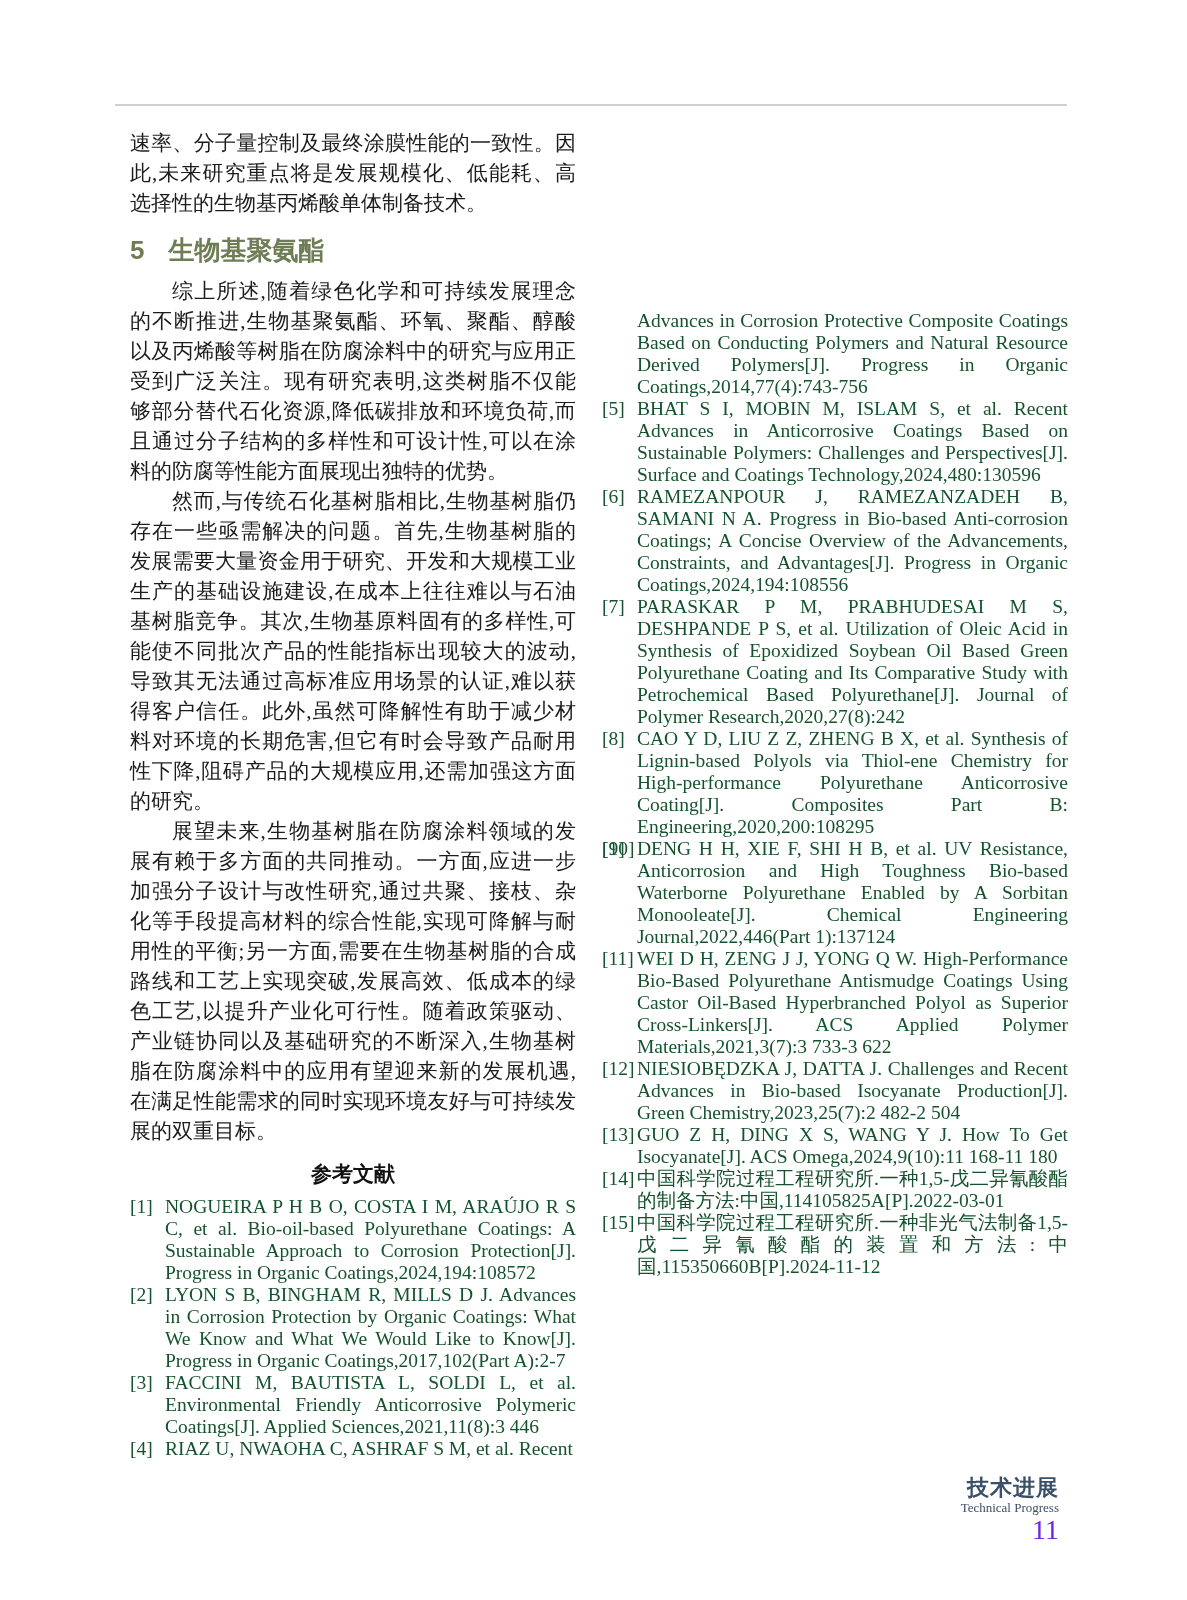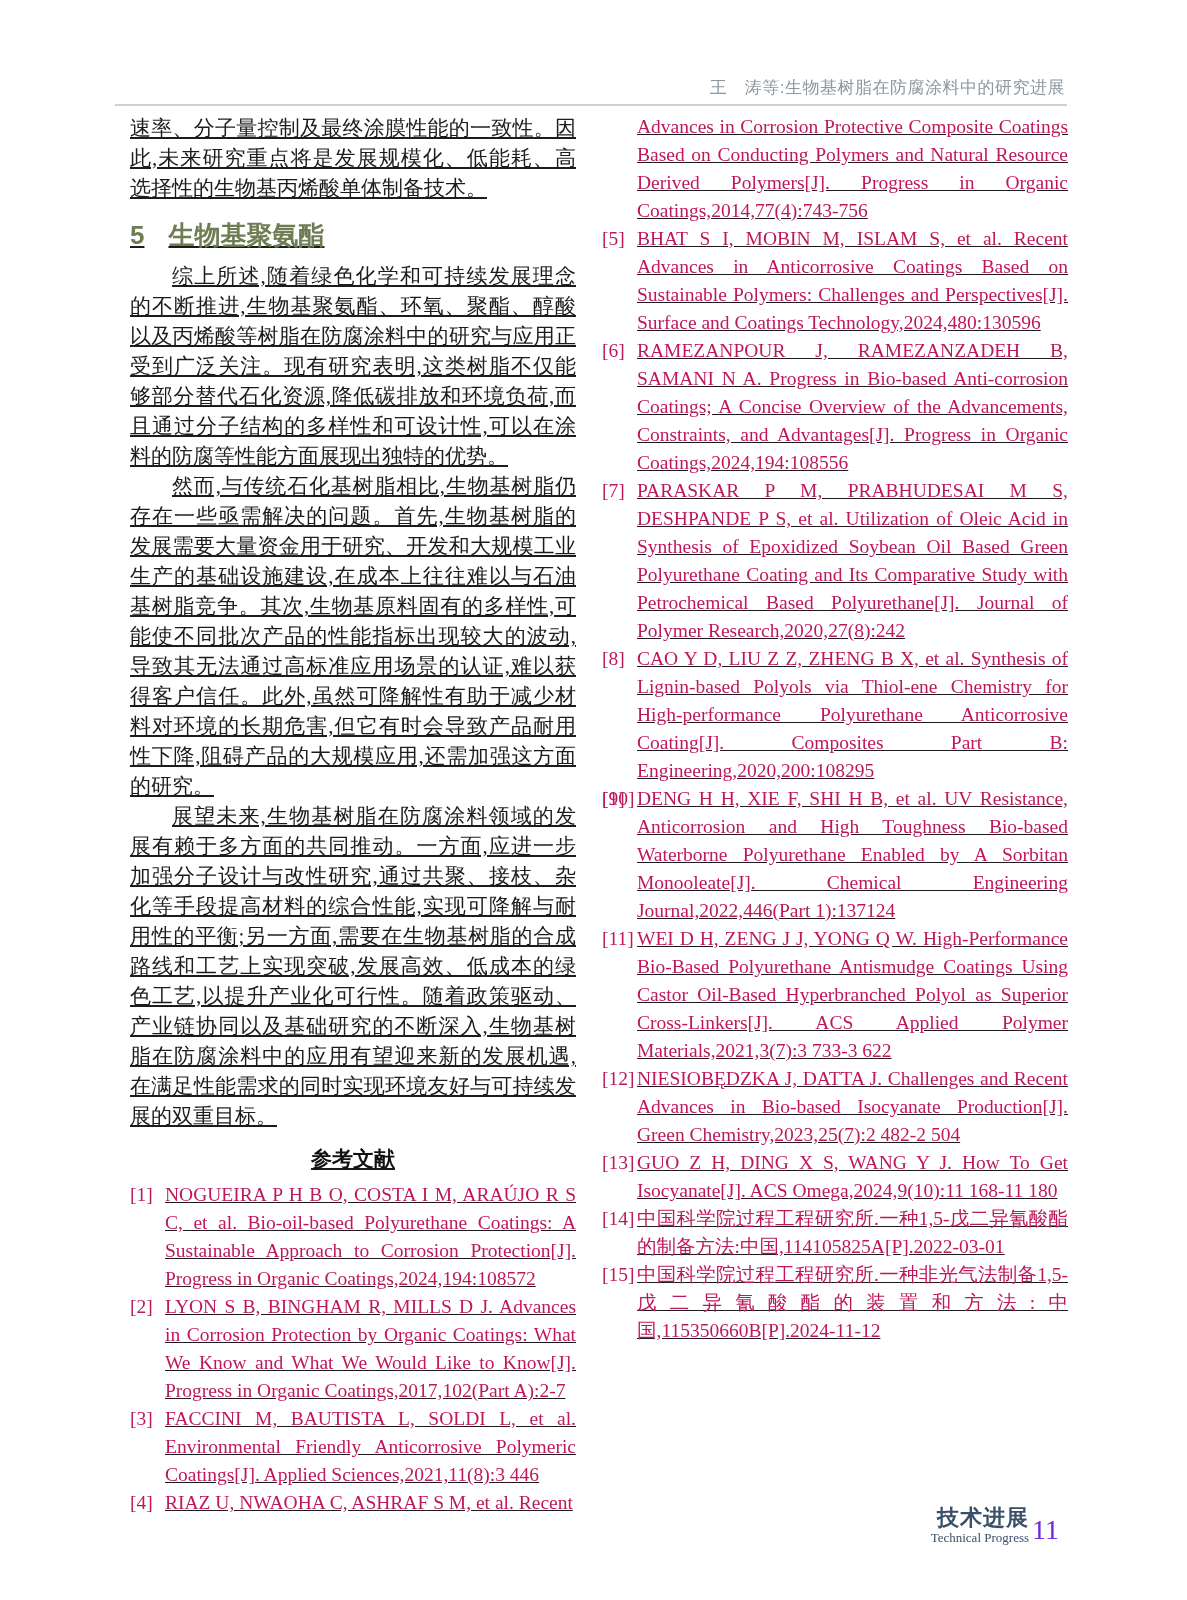--- a/index.html
+++ b/index.html
@@ -33,26 +33,25 @@
     top: 104px;
     left: 115px;
     right: 120px;
     height: 2px;
     background: #ccd1d5;
   }
 
   
   .columns {
     position: absolute;
-    top: 113px;
+    top: 128px;
     left: 130px;
     display: flex;
     gap: 26px;
-    align-items: flex-start;
-    text-decoration: underline;
+    align-items: center;
   }
   .col-left  { width: 446px; }
   .col-right { width: 466px; }
 
   .body-cn {
     margin: 0;
     font-size: 21px;
     line-height: 30px;
     text-align: justify;
     color: #1c1c1c;
@@ -78,38 +77,39 @@
     font-size: 21px;
     line-height: 28px;
     text-align: center;
     color: #111111;
   }
 
   .ref {
     position: relative;
     padding-left: 35px;
     font-size: 19.5px;
-    line-height: 28px;
+    line-height: 22px;
     text-align: justify;
-    color: #be185d;
+    color: #14532d;
   }
   .ref-label {
     position: absolute;
     left: 0;
     top: 0;
   }
   .ref.cont {  }
 
   
   .page-footer {
     position: absolute;
     right: 128px;
     bottom: 55px;
     display: flex;
     align-items: center;
+    flex-direction: column;
   }
   .footer-section { text-align: right; }
   .footer-cn {
     font-family: "Liberation Sans", "DejaVu Sans", sans-serif;
     font-weight: bold;
     font-size: 22px;
     line-height: 24px;
     letter-spacing: 1px;
     color: #3a4f68;
   }
@@ -129,21 +129,20 @@
     color: #6d28d9;
     align-self: flex-end;
     line-height: 30px;
   }
 </style>
 </head>
 <body>
 
 <div class="page">
 
-  <div class="running-title">王　涛等:生物基树脂在防腐涂料中的研究进展</div>
   <div class="header-rule"></div>
 
   <div class="columns">
 
     <section class="col col-left">
       <p class="body-cn">速率、分子量控制及最终涂膜性能的一致性。因此,未来研究重点将是发展规模化、低能耗、高选择性的生物基丙烯酸单体制备技术。</p>
 
       <h2 class="section-heading">
         <span>5</span>
         <span>生物基聚氨酯</span>

